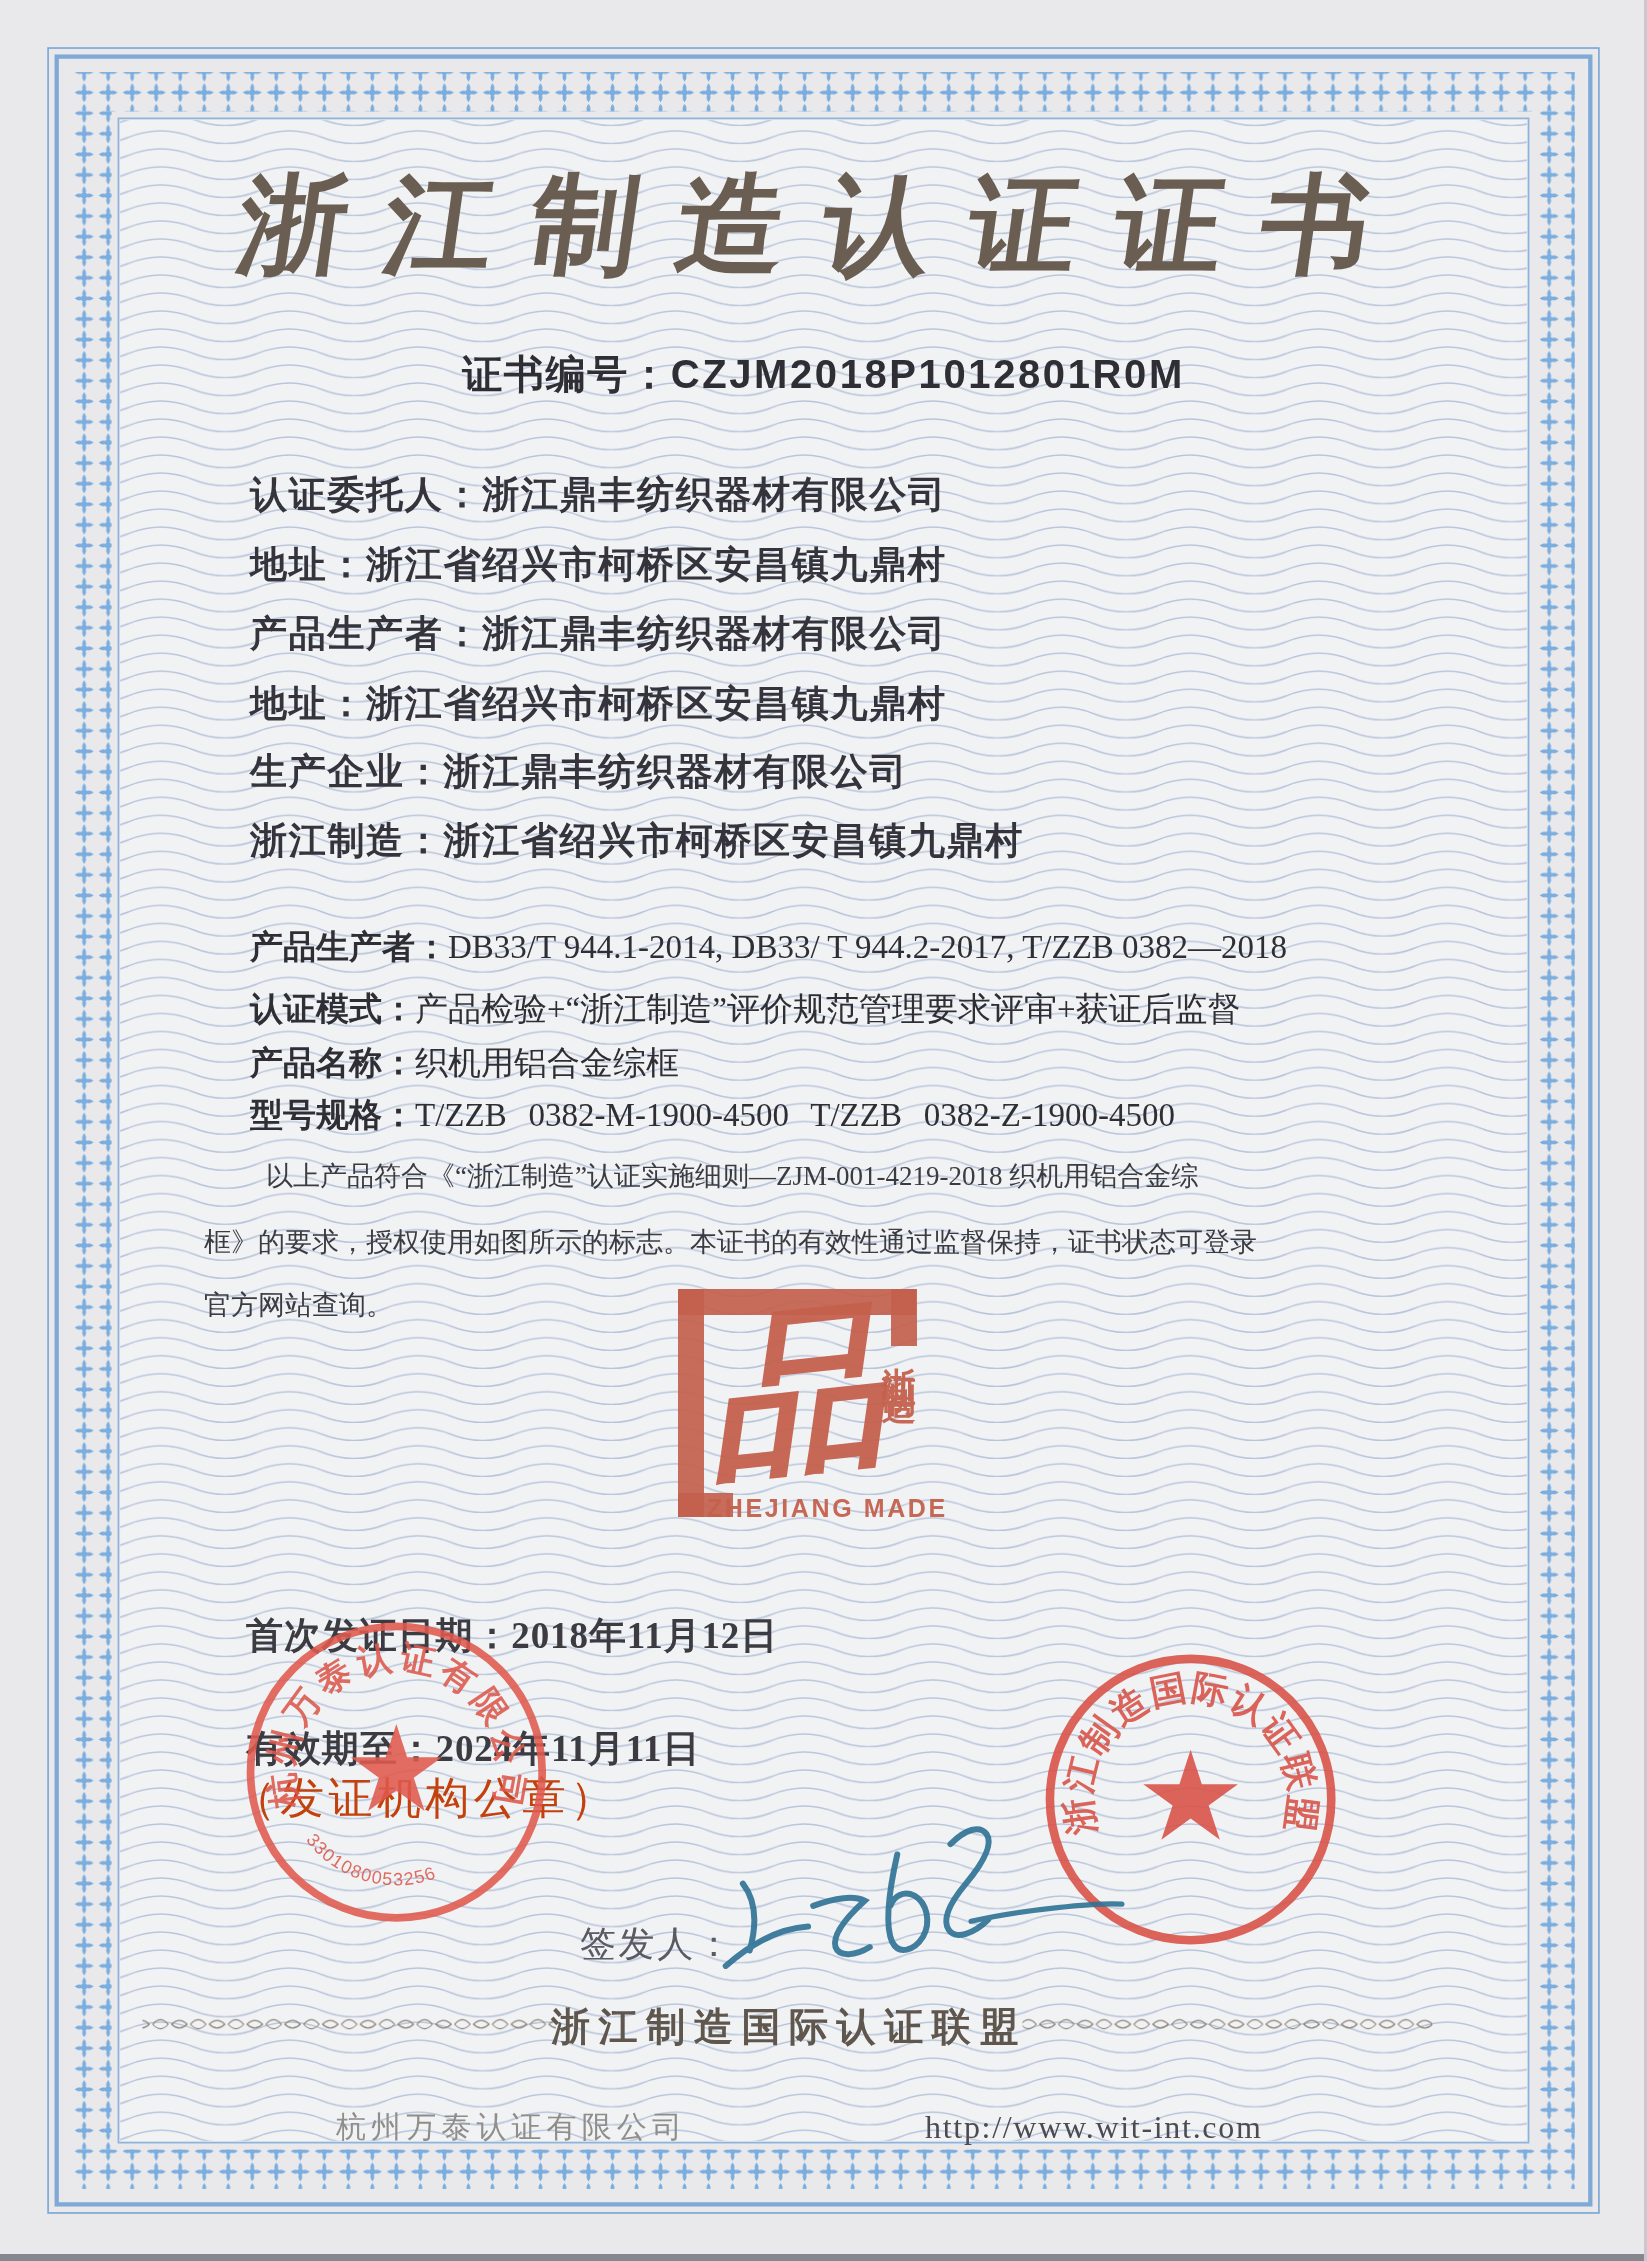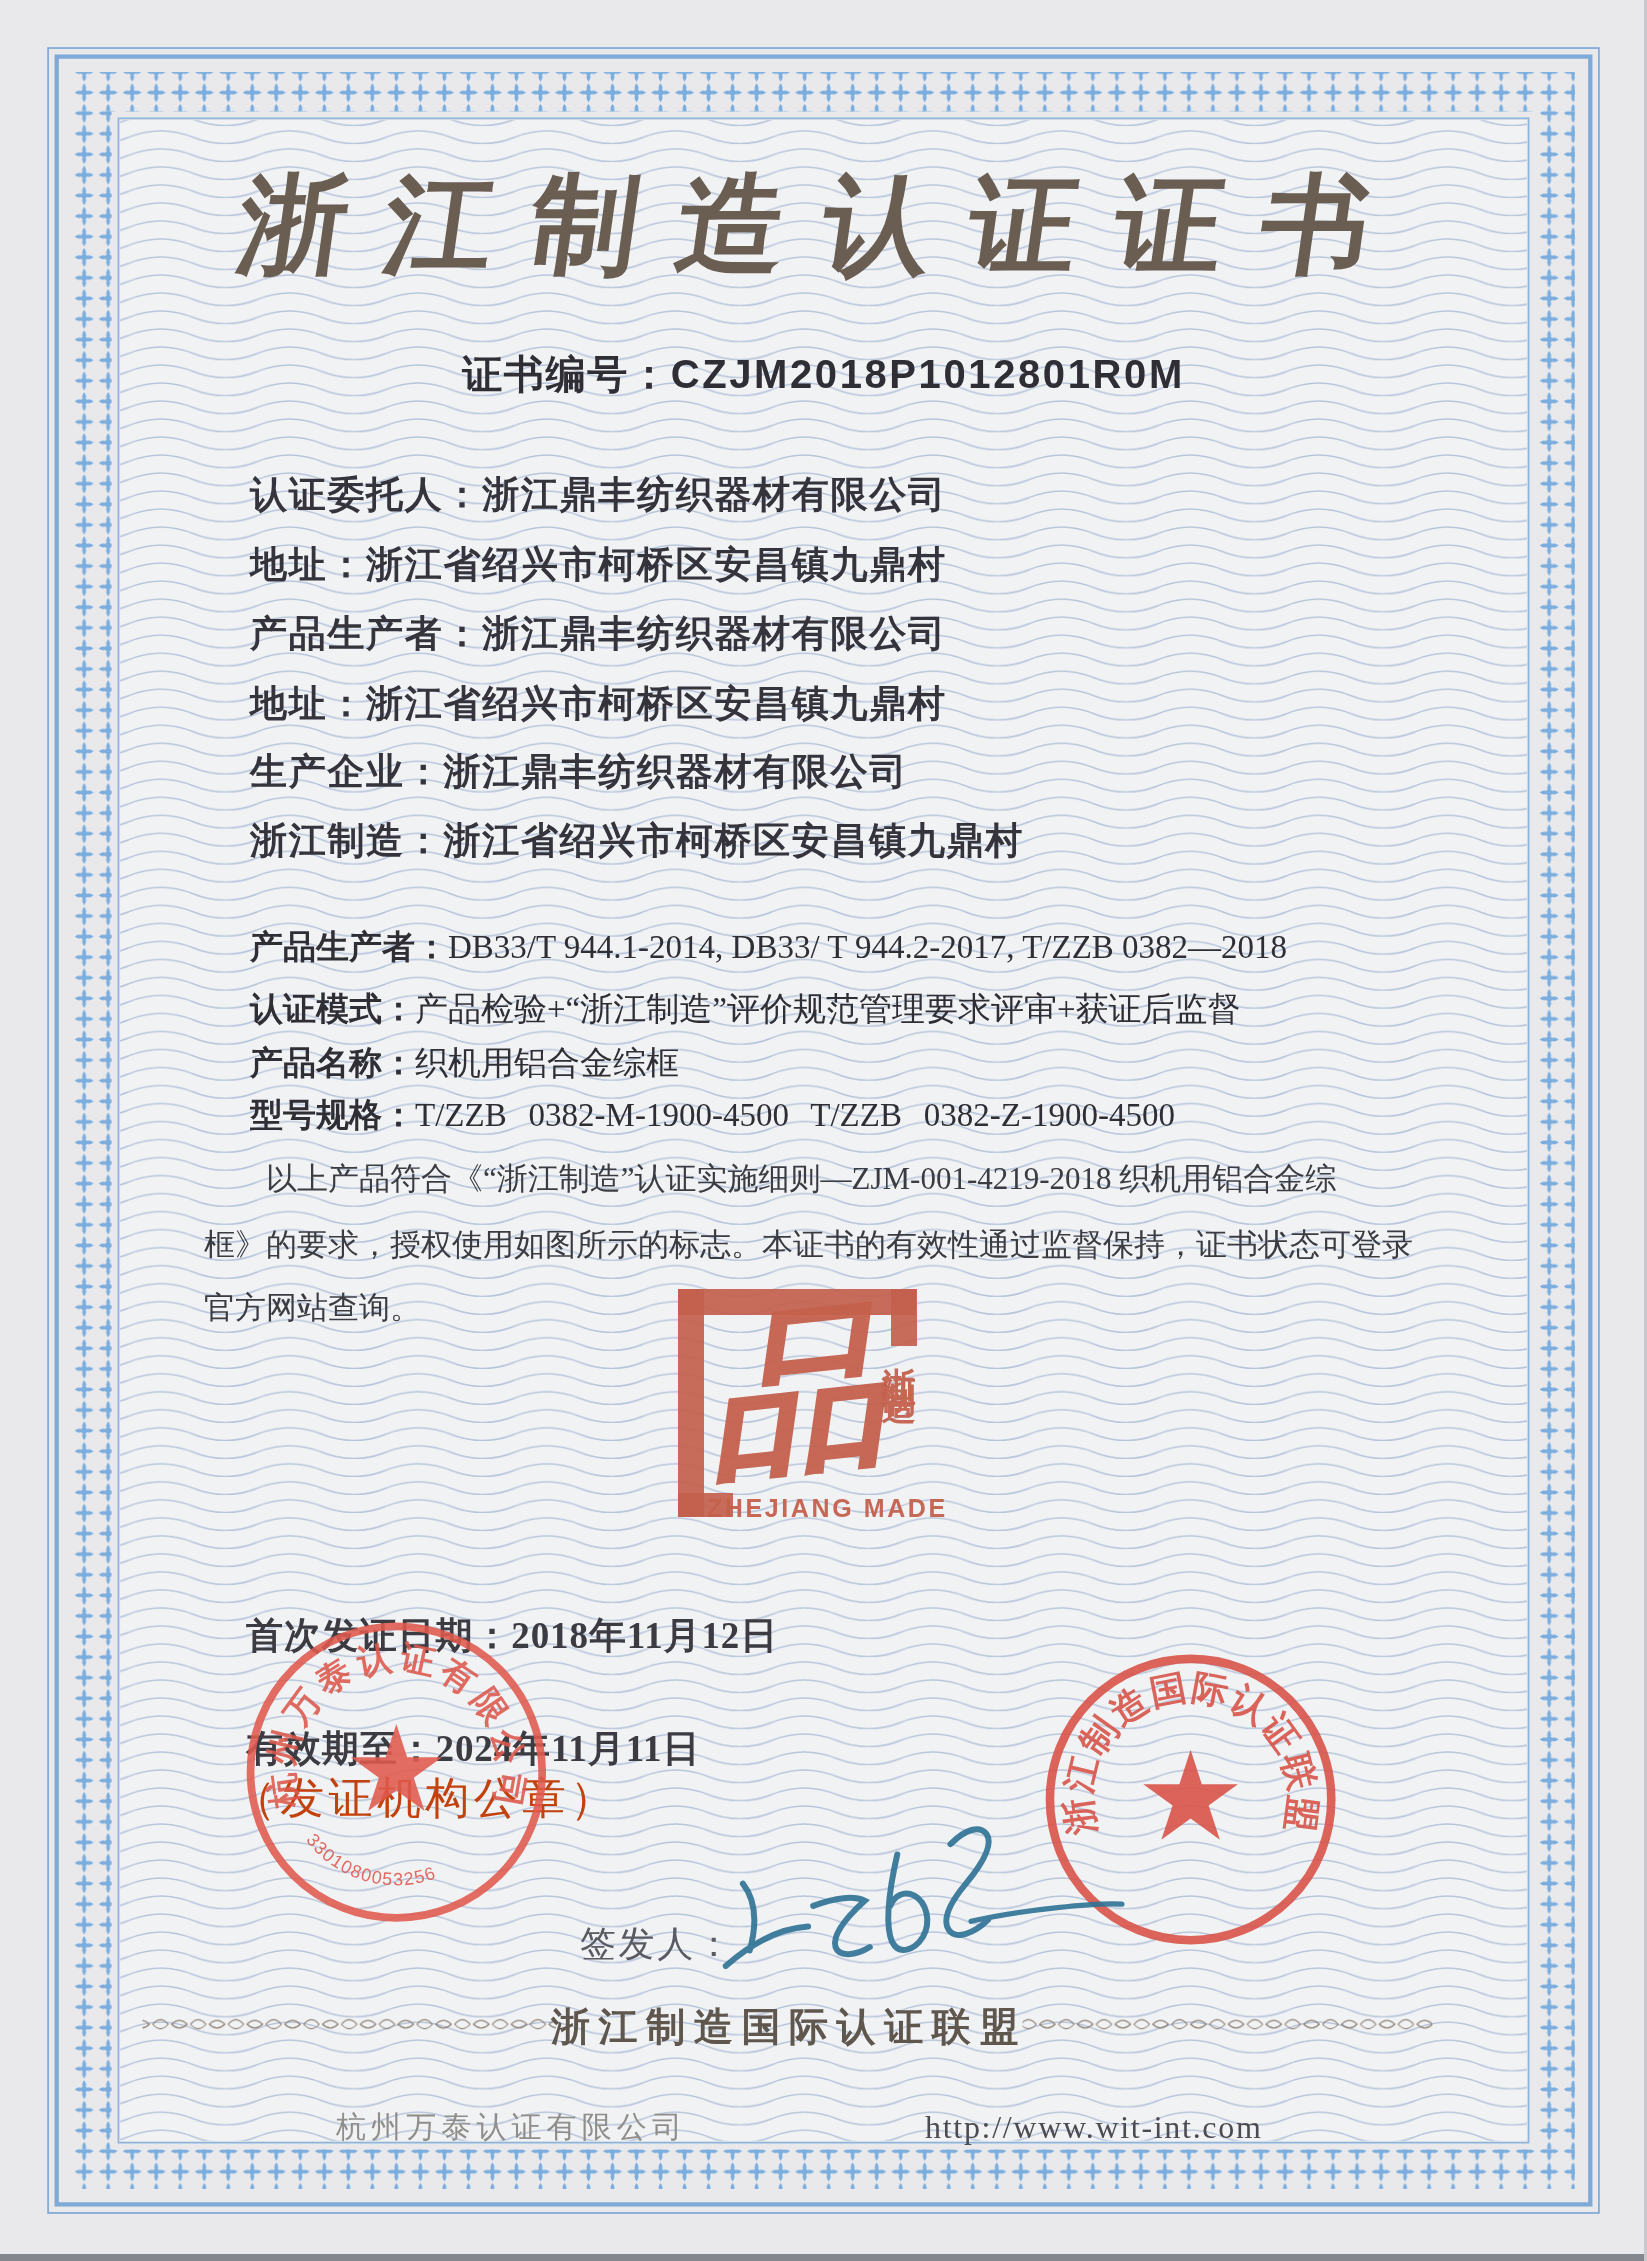--- a/index.html
+++ b/index.html
@@ -27,21 +27,21 @@
     left:250px;font-family:"Liberation Sans", sans-serif;
     font-size:37px;font-weight:700;color:#35343c;letter-spacing:1.7px;white-space:nowrap;
   }
   .detail-line{
     left:250px;font-family:"Liberation Serif", serif;
     font-size:33px;color:#2f2e35;white-space:nowrap;
   }
   .detail-line .lbl{font-weight:700;}
   .para-line{
     left:204px;width:1261px;font-family:"Liberation Serif", serif;
-    font-size:31px;color:#3b3b42;white-space:nowrap;
+    font-size:27px;color:#3b3b42;white-space:nowrap;
   }
   .para-indent{padding-left:62px;}
   .date-line{
     left:246px;font-family:"Liberation Serif", serif;
     font-size:37px;font-weight:600;color:#3c3b42;letter-spacing:0.9px;white-space:nowrap;text-align:right;
   }
   .seal-note{
     left:232px;top:1769px;font-family:"Liberation Serif", serif;
     font-size:44px;color:#c2410c;letter-spacing:4.3px;
   }

